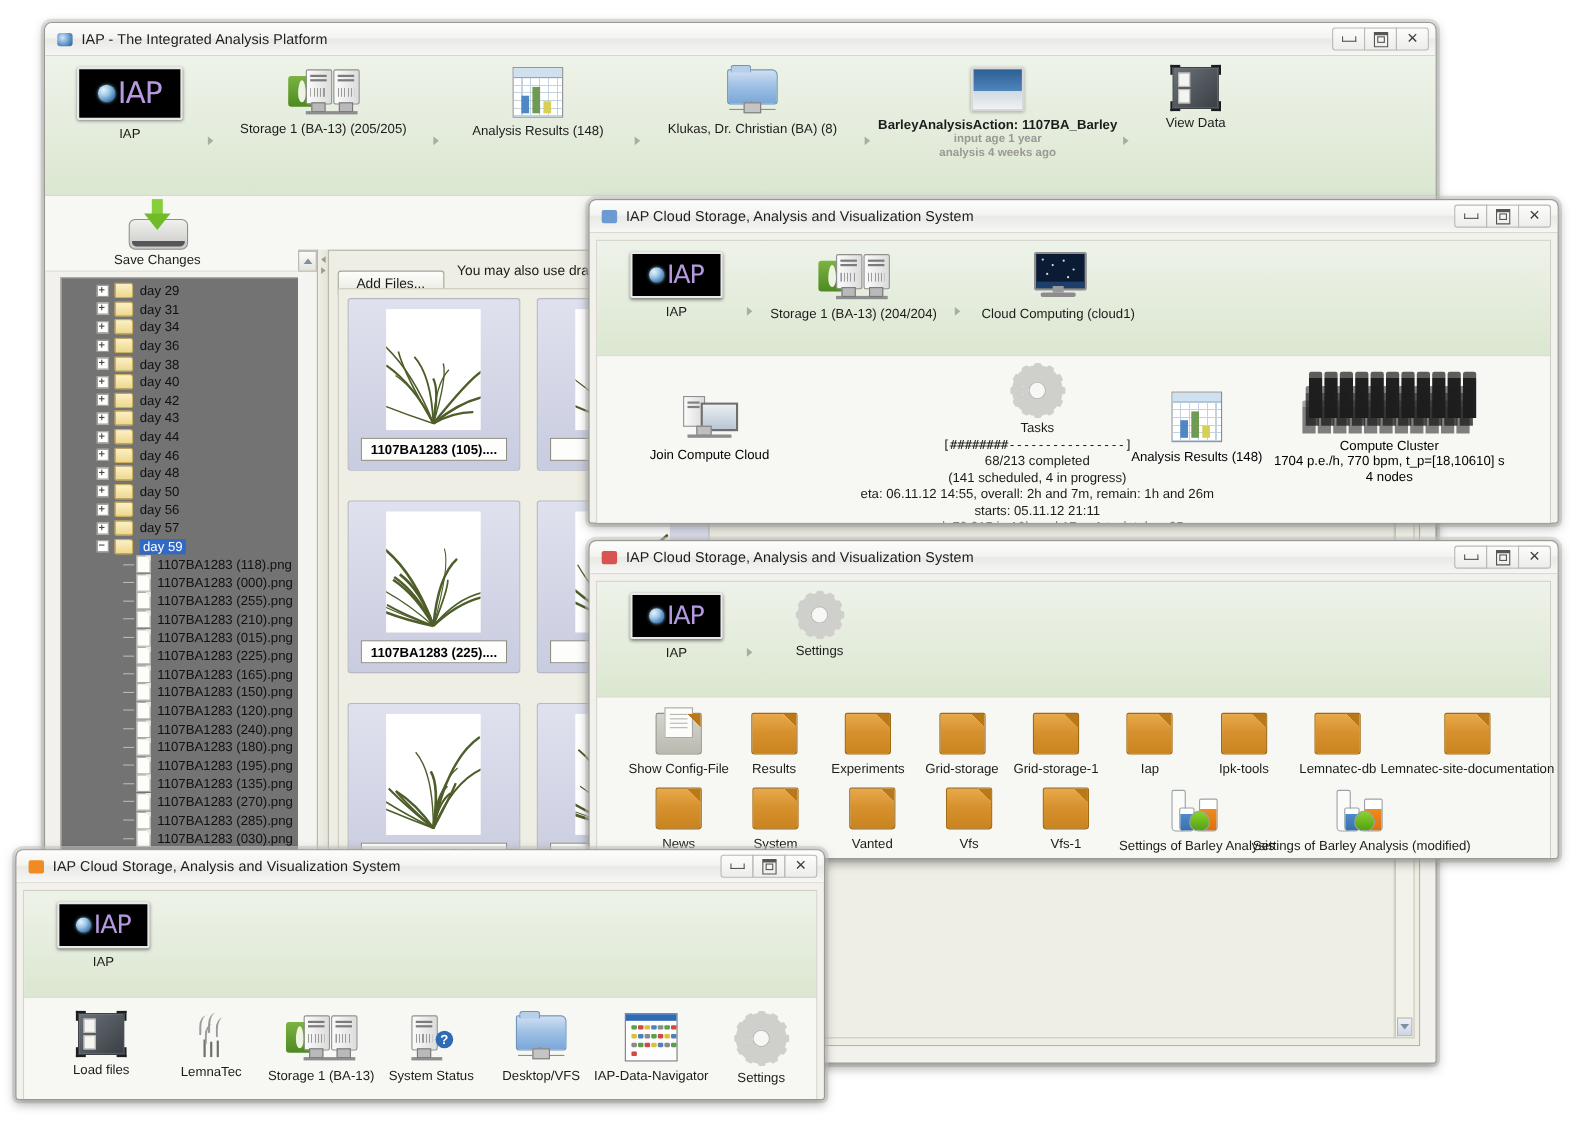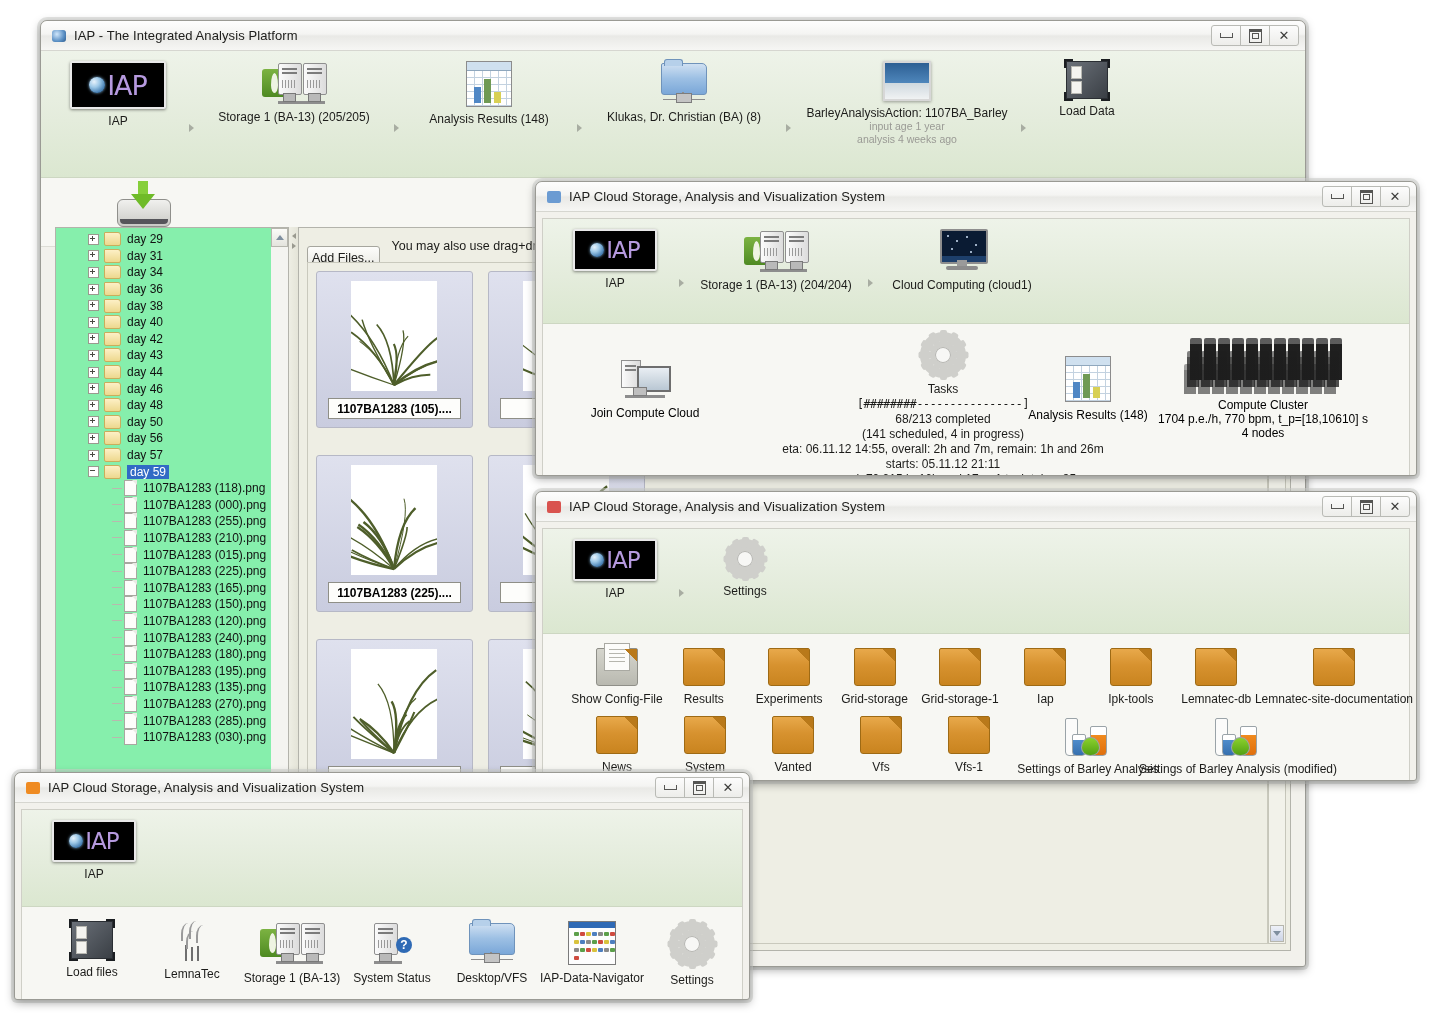--- a/index.html
+++ b/index.html
@@ -222,22 +222,22 @@
   .navic .n{position:absolute;width:5px;height:4px;border-radius:1px;}
 
   
   .sv-strip{height:68px;background:#f7f7f3;border-bottom:1px solid #ddddd6;display:flex;align-items:center;}
   .sv-item{display:flex;flex-direction:column;align-items:center;width:116px;}
   .sv-item .lbl{font-size:12px;color:#1c1c1a;margin-top:2px;}
 
   .panes{position:absolute;left:0;right:0;top:0;bottom:0;display:flex;}
 
   .treepane{
-    width:215px;background:#86efac;border:1px solid #b3b3ab;border-right:none;
-    position:relative;overflow:hidden;font-size:12px;
+    width:215px;background:#737373;border:1px solid #b3b3ab;border-right:none;
+    position:relative;overflow:hidden;font-size:12px;margin-top:25px;
   }
   .tnode{display:flex;align-items:center;height:16.6px;padding-left:4px;white-space:nowrap;}
   .tnode .guide{width:32px;height:100%;position:relative;flex:none;}
   .expander{
     width:9px;height:9px;border:1px solid #9a9a8f;background:#fff;flex:none;margin-right:5px;
     position:relative;font-size:0;
   }
   .expander:before{content:"";position:absolute;left:1px;top:3px;width:5px;height:1px;background:#4a4a42;}
   .expander.plus:after{content:"";position:absolute;left:3px;top:1px;width:1px;height:5px;background:#4a4a42;}
   .fol-sm{width:15px;height:12px;flex:none;margin-right:6px;border-radius:1px 3px 2px 2px;
@@ -254,21 +254,21 @@
   }
   .sb-btn{height:17px;border:1px solid #b6b6ad;background:linear-gradient(to bottom,#fbfbf8,#e4e4dd);
      display:flex;align-items:center;justify-content:center;}
   .sb-tri{width:0;height:0;border-left:4px solid transparent;border-right:4px solid transparent;}
   .sb-tri.up{border-bottom:5px solid #7f8f9f;}
   .sb-tri.dn{border-top:5px solid #7f8f9f;}
 
   .thumbpane{flex:1;background:#eeeee4;position:relative;border:1px solid #b3b3ab;overflow:hidden;}
   .toolrow{height:29px;display:flex;align-items:center;padding:3px 0 0 8px;}
   .btn{
-    height:22px;padding:0 4px;border:1px solid #a6a69e;border-radius:3px;
+    height:22px;padding:0 16px;border:1px solid #a6a69e;border-radius:3px;
     background:linear-gradient(to bottom,#fdfdfb,#e7e7e0);
     font-size:12.5px;color:#1b1b19;display:flex;align-items:center;margin-top:24px;
   }
   .hint{font-size:12.5px;color:#1b1b19;margin-left:12px;white-space:nowrap;}
 
   .thumbgrid{position:absolute;left:8px;right:22px;top:34px;bottom:6px;
      background:#eeeee4;border:1px solid #c9c9bd;}
   .tcell{position:absolute;width:155px;height:155px;
      background:linear-gradient(to bottom,#dfe1ee,#c9ccdf);
      border:1px solid #b6b8c6;border-radius:3px;}
@@ -360,40 +360,40 @@
           <span class="ic folnet">
             <span class="fol"></span>
               <span class="st"></span>
               <span class="wire"></span>
               <span class="plug"></span>
           </span>
           <span class="lbl">Klukas, Dr. Christian (BA) (8)</span>
         </div>
         <span class="arrow" style="margin-left:8px;margin-right:8px;"></span>
 
-        <div class="crumb" style="width:196px;">
+        <div class="crumb" style="width:196px;font-weight:bold;">
           <span class="ic photo">
               <i></i>
             </span>
           <span class="lbl">BarleyAnalysisAction: 1107BA_Barley</span>
           <span class="sub">input age 1 year</span>
           <span class="sub">analysis 4 weeks ago</span>
         </div>
         <span class="arrow" style="margin-left:6px;margin-right:6px;"></span>
 
         <div class="crumb" style="width:90px;">
           <span class="ic viewdata">
             <span class="p one"></span>
               <span class="p two"></span>
             <span class="h tl"></span>
               <span class="h tr"></span>
               <span class="h bl"></span>
               <span class="h br"></span>
           </span>
-          <span class="lbl">Load Data</span>
+          <span class="lbl">View Data</span>
         </div>
       </div>
 
       <div class="sv-strip" style="padding-left:44px;">
         <div class="sv-item">
           <span class="ic drive">
             <span class="disk"></span>
             <span class="ar">
                 <span class="stem"></span>
                 <span class="head"></span>

